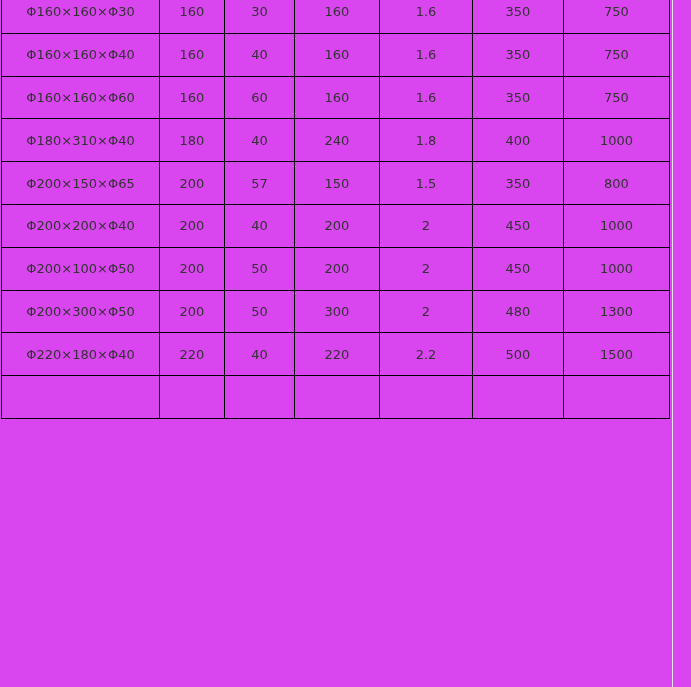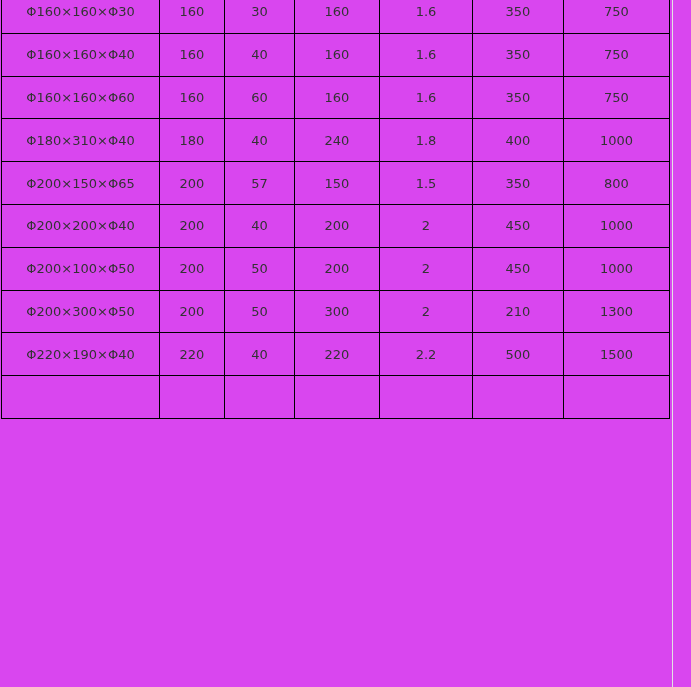--- a/index.html
+++ b/index.html
@@ -129,25 +129,25 @@
           <td>2</td>
           <td>450</td>
           <td>1000</td>
         </tr>
         <tr>
           <td>Φ200×300×Φ50</td>
           <td>200</td>
           <td>50</td>
           <td>300</td>
           <td>2</td>
-          <td>210</td>
+          <td>480</td>
           <td>1300</td>
         </tr>
         <tr>
-          <td>Φ220×190×Φ40</td>
+          <td>Φ220×180×Φ40</td>
           <td>220</td>
           <td>40</td>
           <td>220</td>
           <td>2.2</td>
           <td>500</td>
           <td>1500</td>
         </tr>
         <tr>
           <td></td>
           <td></td>

